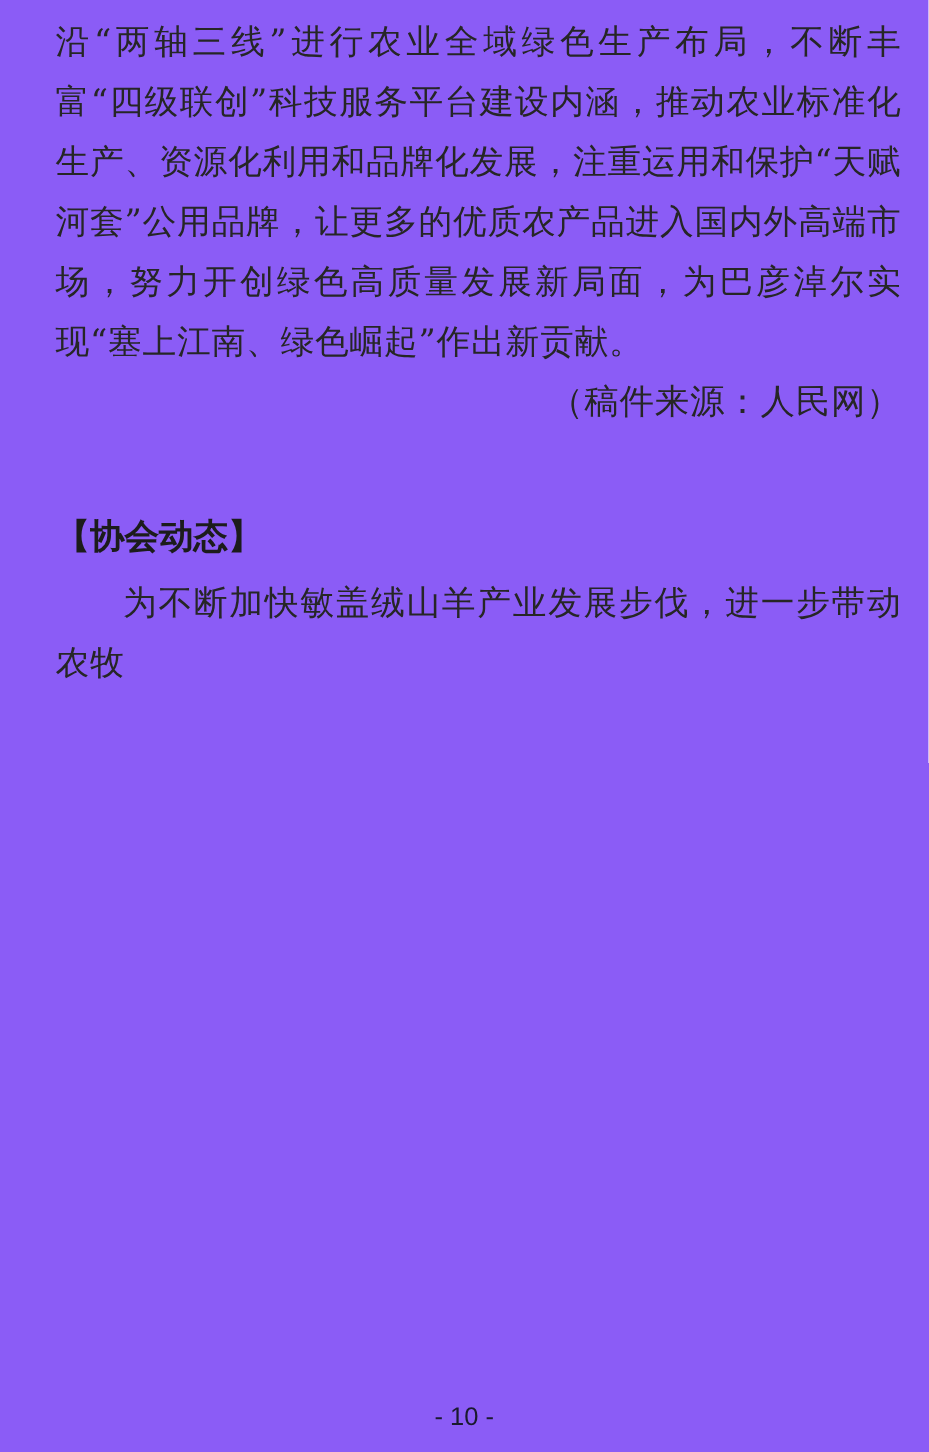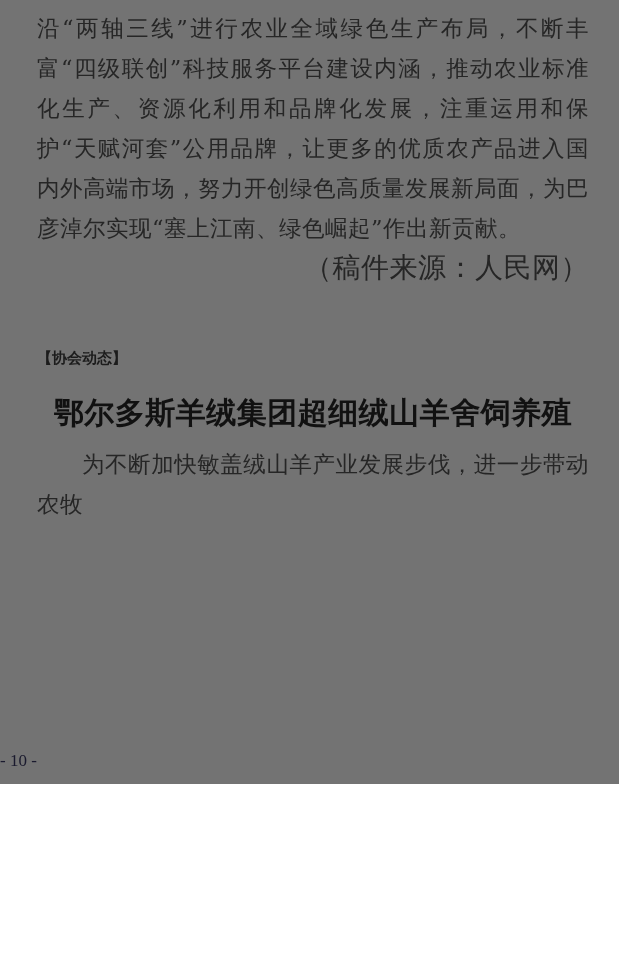--- a/index.html
+++ b/index.html
@@ -3,86 +3,86 @@
 <meta charset="utf-8">
 <style>
   html, body {
     margin: 0;
     padding: 0;
     background: #ffffff;
   }
   .page {
     position: relative;
     width: 619px;
-    height: 784px;
-    background: #737373;
+    height: 968px;
+    background: #8b5cf6;
     box-sizing: border-box;
-    padding: 8px 30px 0 37px;
+    padding: 8px 18px 0 37px;
     overflow: hidden;
     font-family: "DejaVu Serif", "Liberation Serif", serif;
     color: #262626;
   }
   .body-par {
     margin: 0;
     font-size: 22.5px;
     line-height: 40px;
     text-align: justify;
     letter-spacing: 0.5px;
   }
   .indent {
     text-indent: 2em;
   }
   .source-line {
     margin: 0;
-    font-size: 28px;
+    font-size: 23px;
     line-height: 40px;
     text-align: right;
     letter-spacing: 0.5px;
   }
   .section-label {
     margin: 56px 0 0 0;
     font-family: "DejaVu Sans", "Liberation Sans", sans-serif;
     font-weight: 700;
-    font-size: 15px;
+    font-size: 23px;
     line-height: 28px;
     color: #1c1c1c;
   }
   .article-title {
     margin: 10px 0 0 0;
     font-size: 30px;
     font-weight: 700;
     line-height: 62px;
     text-align: center;
     color: #111111;
     letter-spacing: 0.5px;
   }
   .page-number {
     position: absolute;
     left: 0;
     bottom: 13px;
     width: 100%;
+    text-align: center;
     font-size: 17px;
     color: #1a1a2e;
-    font-family: Liberation Serif, serif;
+    font-family: Liberation Sans, sans-serif;
   }
 </style>
 </head>
 <body>
 
 <div class="page">
 
   <p class="body-par">沿“两轴三线”进行农业全域绿色生产布局，不断丰富“四级联创”科技服务平台建设内涵，推动农业标准化生产、资源化利用和品牌化发展，注重运用和保护“天赋河套”公用品牌，让更多的优质农产品进入国内外高端市场，努力开创绿色高质量发展新局面，为巴彦淖尔实现“塞上江南、绿色崛起”作出新贡献。</p>
 
 
   <p class="source-line">（稿件来源：人民网）</p>
 
   <h3 class="section-label">【协会动态】</h3>
 
   <h1 class="article-title">
-    <span style="display:block;">鄂尔多斯羊绒集团超细绒山羊舍饲养殖</span>
   </h1>
 
 
   <p class="body-par indent">为不断加快敏盖绒山羊产业发展步伐，进一步带动农牧</p>
 
   <div class="page-number">- 10 -</div>
 
 </div>
 
 </body></html>

